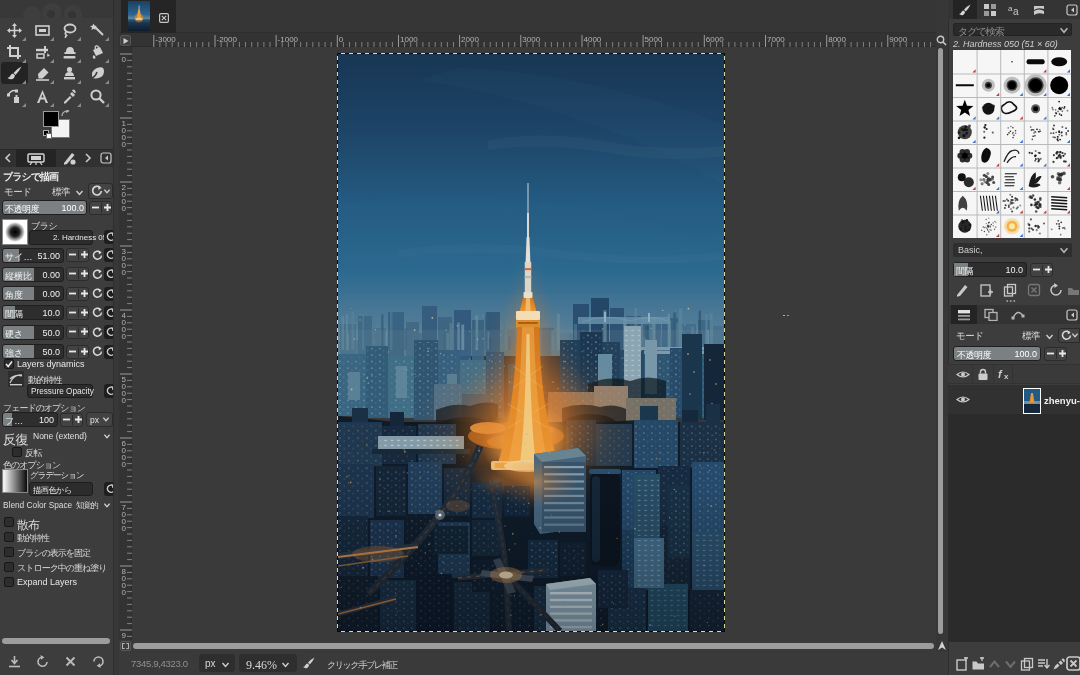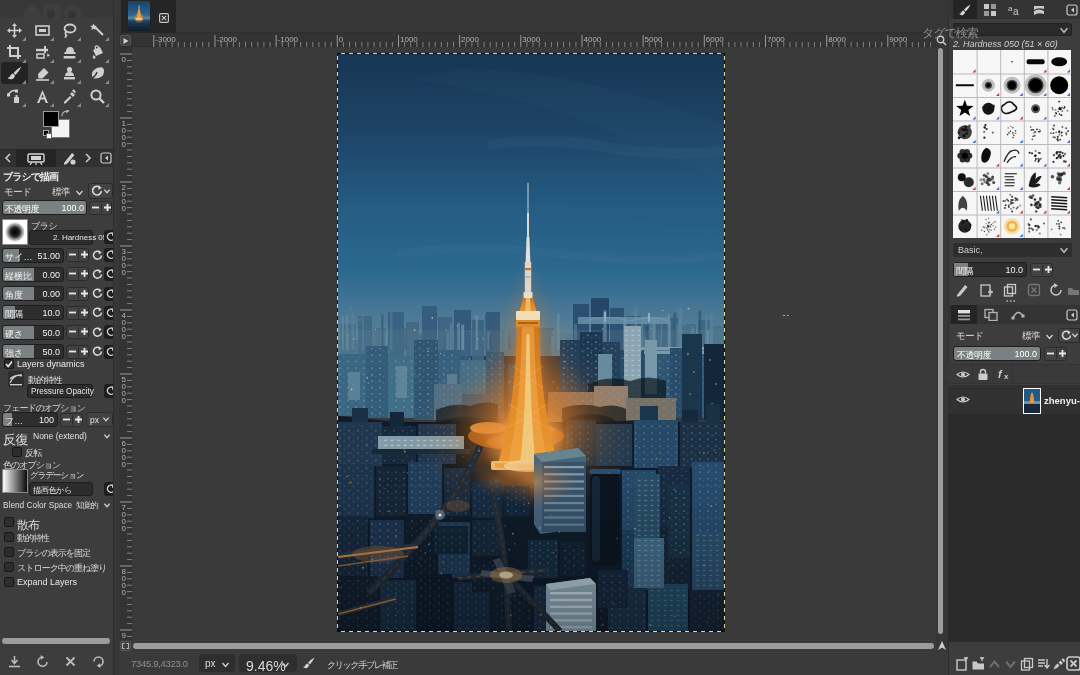--- a/index.html
+++ b/index.html
@@ -1346,21 +1346,21 @@
 <svg class="abs" style="left:936px;top:640px;" width="12" height="12" viewBox="0 0 12 12">
     <path d="M6 1 L10 10 L6 7.5 L2 10 Z" fill="#cfcfcf"></path>
   </svg>
 <div class="txt" style="left:131px;top:658px;font-size:9.5px;color:#8f8f8f;letter-spacing:-0.3px">7345.9,4323.0</div>
 <div class="abs" style="left:199px;top:654px;width:36px;height:18px;background:#2e2e2e;border-radius:3px"></div>
 <div class="txt" style="left:205px;top:658px;font-size:10px;color:#d8d8d8;">px</div>
 <svg class="abs" style="left:222px;top:661px;" width="7" height="7" viewBox="0 0 7 7">
     <path d="M0.5 2 L3.5 5.5 L6.5 2" stroke="#d0d0d0" stroke-width="1.4" fill="none"></path>
   </svg>
 <div class="abs" style="left:239px;top:654px;width:58px;height:18px;background:#2e2e2e;border-radius:3px"></div>
-<div class="txt" style="left:246px;top:658px;font-size:14px;color:#d8d8d8;">9.46%</div>
+<div class="txt" style="left:246px;top:658px;font-size:12px;color:#d8d8d8;font-family:Liberation Serif, serif;">9.46%</div>
 <svg class="abs" style="left:282px;top:661px;" width="7" height="7" viewBox="0 0 7 7">
     <path d="M0.5 2 L3.5 5.5 L6.5 2" stroke="#d0d0d0" stroke-width="1.4" fill="none"></path>
   </svg>
 <svg class="abs" style="left:302px;top:656px;" width="14" height="14" viewBox="0 0 14 14">
     <path d="M12.5 1.5 q-4 2-6.5 5.2 l1.8 1.8 q3-2.8 4.7-7z" fill="#d0d0d0"></path>
     <path d="M5.5 7.5 q-1.6.4-2 1.6-.4 1.4-2.4 2 2 1.6 4 .8 1.6-.6 2-2.8z" fill="#d0d0d0"></path>
   </svg>
 <div class="txt" style="left:327px;top:659px;font-size:9px;color:#cfcfcf;letter-spacing:-1.5px">クリック:手ブレ補正</div>
 <div class="abs" style="left:948px;top:0px;width:132px;height:675px;background:#3d3d3d;border-left:1px solid #2e2e2e"></div>
 <div class="abs" style="left:948px;top:0px;width:132px;height:19px;background:#343434"></div>
@@ -1380,21 +1380,21 @@
     <text x="6" y="12" font-size="10" fill="#c9c9c9" font-family="Liberation Sans">a</text>
   </svg>
 <svg class="abs" style="left:1032px;top:3px;" width="14" height="14" viewBox="0 0 14 14">
     <path d="M2 3 h10 v3 q-6-2-10 1z M2 8 q5-3 10 0 v3 q-6-2-10 1z" fill="#c9c9c9"></path>
   </svg>
 <svg class="abs" style="left:1066px;top:4px;" width="12" height="12" viewBox="0 0 12 12">
     <rect x="1" y="1" width="10" height="10" rx="2" fill="none" stroke="#c9c9c9" stroke-width="1.2"></rect>
     <path d="M8 3.5 L5 6 L8 8.5z" fill="#c9c9c9"></path>
   </svg>
 <div class="abs" style="left:953px;top:23px;width:119px;height:13px;background:#2a2a2a;border:1px solid #222;border-radius:2px"></div>
-<div class="txt" style="left:922px;top:25px;font-size:12px;color:#8f8f8f;letter-spacing:-1px">タグで検索</div>
+<div class="txt" style="left:958px;top:25px;font-size:10px;color:#8f8f8f;letter-spacing:-1px">タグで検索</div>
 <svg class="abs" style="left:1060px;top:26px;" width="8" height="8" viewBox="0 0 7 7">
     <path d="M0.5 2 L3.5 5.5 L6.5 2" stroke="#b5b5b5" stroke-width="1.4" fill="none"></path>
   </svg>
 <div class="txt" style="left:953px;top:39px;font-size:9px;color:#cfcfcf;font-style:italic">2. Hardness 050 (51 × 60)</div>
 <svg class="abs" style="left:953px;top:50px;" width="118" height="188" viewBox="0 0 118 188">
     <rect x="0" y="0" width="118" height="188" fill="#f6f6f6"></rect>
     <path d="M19.4 22.5 L22.6 22.5 L22.6 19.3 Z" fill="#c23a3a"></path>
     <circle cx="59.0" cy="11.75" r="0.8" fill="#222"></circle>
     <rect x="73.60000000000001" y="9.25" width="18" height="5" rx="2" fill="#0a0a0a"></rect>
     <path d="M90.2 22.5 L93.4 22.5 L93.4 19.3 Z" fill="#c23a3a"></path>

